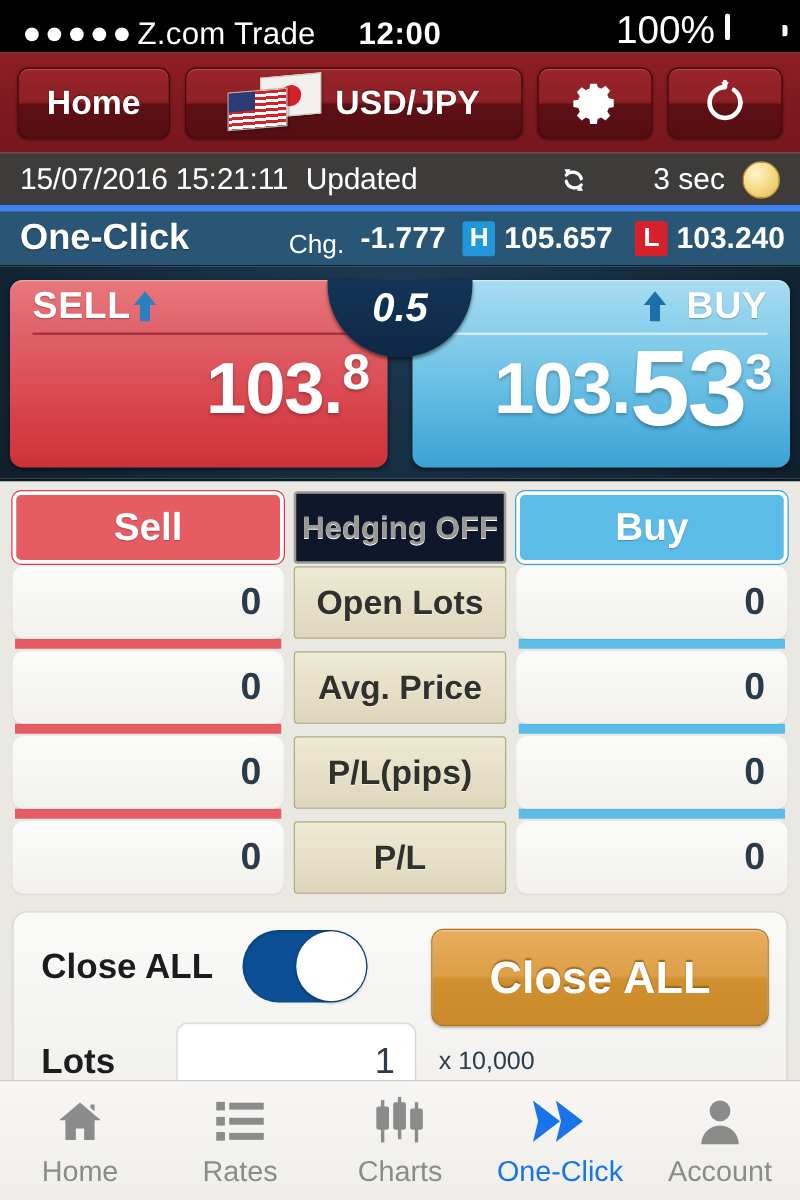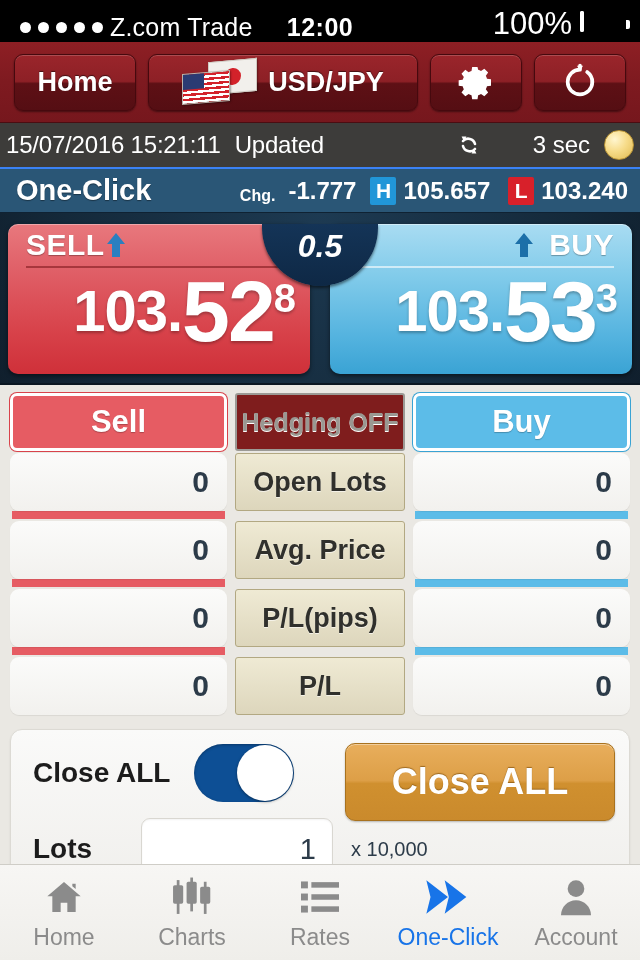--- a/index.html
+++ b/index.html
@@ -79,43 +79,43 @@
   }
   .flag-us::before {
     content: ''; position: absolute; left: 0; top: 0; width: 21px; height: 15px;
     background: #2b3b73;
   }
   .gear-ic, .refresh-ic { width: 40px; height: 40px; }
 
   
   .updatebar {
     height: 46px; background: #3d3c3a; color: #fff;
-    display: flex; align-items: center; padding: 0 6px;
-    border-bottom: 2px solid #3b82f6;
+    display: flex; align-items: center; padding: 0 16px;
+    border-bottom: 5px solid #3b82f6;
   }
   .upd-text { font-size: 24px; letter-spacing: -.2px; }
   .upd-spacer { flex: 1; }
   .upd-refresh { width: 24px; height: 26px; margin-right: 52px; }
   .upd-sec { font-size: 24px; margin-right: 14px; }
   .upd-ball {
     width: 30px; height: 30px; border-radius: 50%;
     background: radial-gradient(circle at 35% 30%, #fff6d0 0%, #f7dc8a 45%, #e0b94f 100%);
     border: 1px solid #b99436;
   }
 
   
   .ocheader {
     height: 44px;
     background: #2a5676;
     display: flex; align-items: center; padding: 0 12px 0 16px;
     color: #fff; border-bottom: 1px solid #0f2233;
   }
   .oc-title { font-size: 29px; font-weight: bold; text-shadow: 0 1px 1px rgba(0,0,0,.4); }
   .oc-spacer { flex: 1; }
-  .oc-chglabel { font-size: 16px; font-weight: bold; margin-right: 13px; margin-top: 11px; }
+  .oc-chglabel { font-size: 21px; font-weight: normal; margin-right: 13px; margin-top: 11px; }
   .oc-chgval { font-size: 24px; font-weight: bold; margin-right: 14px; }
   .badge {
     display: inline-block; min-width: 26px; text-align: center;
     font-size: 21px; font-weight: bold; color: #fff;
     padding: 2px 5px; border-radius: 2px; margin-right: 7px;
   }
   .badge-h { background: #2196d8; }
   .badge-l { background: #d8202a; }
   .oc-hval, .oc-lval { font-size: 24px; font-weight: bold; }
   .oc-hval { margin-right: 18px; }
@@ -188,21 +188,21 @@
     background: #e65c63; border: 3px solid #fff;
     box-shadow: 0 0 0 1px #d8434b;
     text-shadow: 0 1px 1px rgba(0,0,0,.25);
   }
   .head-buy {
     background: #5cbce8; border: 3px solid #fff;
     box-shadow: 0 0 0 1px #3aa3d4;
     text-shadow: 0 1px 1px rgba(0,0,0,.25);
   }
   .head-hedge {
-    flex: 0 0 170px; background: #7f1d1d; border: 2px solid #9c9a95;
+    flex: 0 0 170px; background: #0f172a; border: 2px solid #9c9a95;
     color: #9a9892; font-size: 25px; border-radius: 3px;
     text-shadow: 0 1px 0 #fff;
   }
   .datarow { display: flex; align-items: stretch; height: 58px; margin-top: 2px; position: relative; }
   .val-cell {
     flex: 1; background: linear-gradient(to bottom, #fbfbfa 0%, #f2f1ee 100%);
     border-radius: 9px; display: flex; align-items: center;
     justify-content: flex-end; padding-right: 18px;
     font-size: 30px; font-weight: bold; color: #2c3b49;
     box-shadow: 0 1px 1px rgba(0,0,0,.07);
@@ -357,21 +357,20 @@
     <div class="pricebox box-sell">
       <div class="side-row left">
         <span class="side-label">SELL</span>
         <svg class="arrow-up" viewBox="0 0 22 26">
           <path fill="#2a7fc0" d="M11 1l9 11h-5v13H7V12H2z"></path>
         </svg>
       </div>
       <div class="divider-line"></div>
       <div class="price">
         <span class="p-int">103.</span>
-        <span class="p-big">52</span>
         <span class="p-sup">8</span>
       </div>
     </div>
 
     <div class="spread">
       <span class="spread-val">0.5</span>
     </div>
 
     <div class="pricebox box-buy">
       <div class="side-row right">
@@ -460,51 +459,51 @@
   </div>
 
   <div class="tabbar">
     <div class="tab">
       <span class="tab-ic">
         <svg width="42" height="40" viewBox="0 0 24 24">
           <path fill="#8b8b8b" d="M12 3L2 11.5h3V21h5v-5.5h4V21h5v-9.5h3zM17 4h2v3.2l-2-1.7z"></path>
         </svg>
       </span>
       <span class="tab-label">Home</span>
+    </div>
+    <div class="tab">
+      <span class="tab-ic">
+        <svg width="42" height="38" viewBox="0 0 24 22">
+          <g fill="#8b8b8b">
+            <rect x="1" y="2" width="4" height="4"></rect>
+              <rect x="7" y="2.4" width="16" height="3.2"></rect>
+            <rect x="1" y="9" width="4" height="4"></rect>
+              <rect x="7" y="9.4" width="16" height="3.2"></rect>
+            <rect x="1" y="16" width="4" height="4"></rect>
+              <rect x="7" y="16.4" width="16" height="3.2"></rect>
+          </g>
+        </svg>
+      </span>
+      <span class="tab-label">Rates</span>
     </div>
     <div class="tab">
       <span class="tab-ic">
         <svg width="44" height="42" viewBox="0 0 26 24">
           <g fill="#8b8b8b">
             <rect x="4" y="2" width="1.6" height="20"></rect>
               <rect x="1.8" y="5" width="6" height="11" rx="1"></rect>
             <rect x="12" y="0.5" width="1.6" height="20"></rect>
               <rect x="9.8" y="3" width="6" height="13" rx="1"></rect>
             <rect x="20" y="3" width="1.6" height="19"></rect>
               <rect x="17.8" y="6" width="6" height="10" rx="1"></rect>
           </g>
         </svg>
       </span>
       <span class="tab-label">Charts</span>
     </div>
-    <div class="tab">
-      <span class="tab-ic">
-        <svg width="42" height="38" viewBox="0 0 24 22">
-          <g fill="#8b8b8b">
-            <rect x="1" y="2" width="4" height="4"></rect>
-              <rect x="7" y="2.4" width="16" height="3.2"></rect>
-            <rect x="1" y="9" width="4" height="4"></rect>
-              <rect x="7" y="9.4" width="16" height="3.2"></rect>
-            <rect x="1" y="16" width="4" height="4"></rect>
-              <rect x="7" y="16.4" width="16" height="3.2"></rect>
-          </g>
-        </svg>
-      </span>
-      <span class="tab-label">Rates</span>
-    </div>
     <div class="tab active">
       <span class="tab-ic">
         <svg width="52" height="40" viewBox="0 0 30 24">
           <path fill="#1874e8" d="M2 2l13 10L2 22l2.5-10z"></path>
           <path fill="#1874e8" d="M13 2l13 10L13 22l2.5-10z"></path>
         </svg>
       </span>
       <span class="tab-label">One-Click</span>
     </div>
     <div class="tab">

